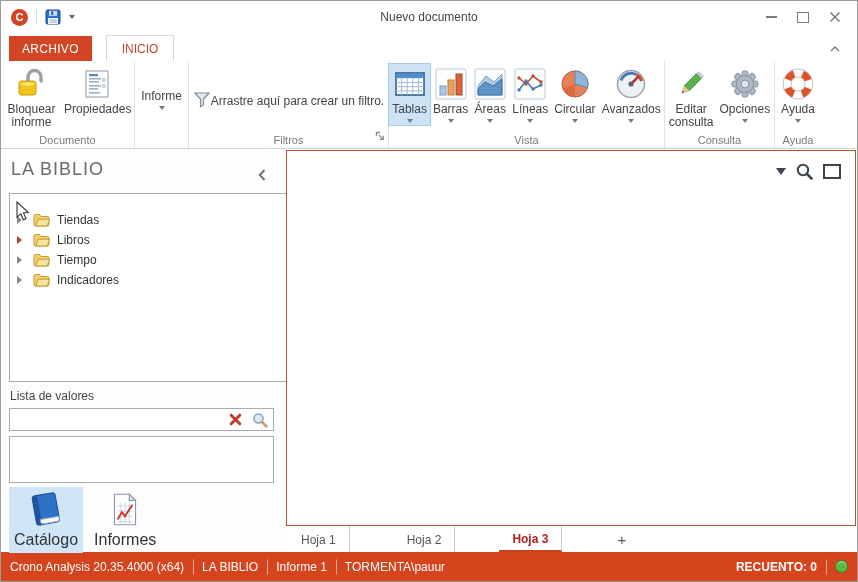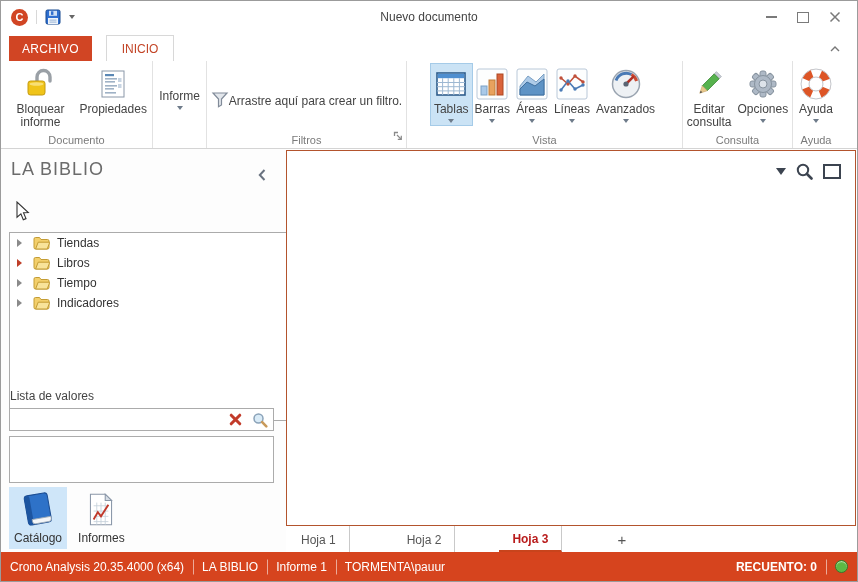--- a/index.html
+++ b/index.html
@@ -28,53 +28,53 @@
   .ribbon{height:87px;flex:0 0 auto;border-bottom:1px solid #d4d4d4;display:flex;background:#fff;}
   .rgroup{position:relative;border-right:1px solid #e2e2e2;box-sizing:border-box;
     display:flex;align-items:flex-start;justify-content:center;padding:3px 1px 16px;}
   .rgroup-label{position:absolute;bottom:2px;left:0;right:0;text-align:center;font-size:11px;color:#7a7a7a;}
   .bigbtn{display:flex;flex-direction:column;align-items:center;padding:2px 3px;box-sizing:border-box;}
   .bigbtn .icn{height:35px;display:flex;align-items:center;justify-content:center;}
   .bigbtn .lbl{font-size:12px;color:#444;text-align:center;line-height:13px;margin-top:2px;max-width:66px;}
   .dd{width:0;height:0;border-left:3.5px solid transparent;border-right:3.5px solid transparent;
     border-top:4px solid #6e7b8a;margin-top:3px;}
   .bigbtn.selected{background:#cbe3f5;outline:1px solid #a5cbe8;}
-  .g-documento{width:152px;}
+  .g-documento{width:134px;}
   .g-informe{width:54px;align-items:center;padding-bottom:14px;}
   .g-filtros{width:200px;align-items:center;padding-bottom:14px;}
   .g-vista{width:276px;}
   .g-consulta{width:110px;}
   .g-ayuda{width:46px;border-right:none;}
   .filter-hint{display:flex;align-items:flex-end;gap:0;font-size:12px;color:#444;}
   .launcher{position:absolute;right:3px;bottom:3px;}
   
   .main{flex:1;display:flex;min-height:0;}
   .left-panel{width:285px;flex:0 0 auto;position:relative;background:#fdfdfd;}
   .panel-title{position:absolute;top:10px;left:10px;font-size:18px;color:#6b6b6b;letter-spacing:1px;}
   .panel-collapse{position:absolute;top:16px;right:18px;padding:2px;}
   .treebox{position:absolute;top:44px;left:8px;width:295px;height:189px;border:1px solid #ababab;
-    background:#fff;box-sizing:border-box;padding-top:0;margin-top:39px;}
+    background:#fff;box-sizing:border-box;padding-top:16px;}
   .trow{height:20px;display:flex;align-items:center;padding-left:7px;}
   .tri-r{width:0;height:0;border-top:4px solid transparent;border-bottom:4px solid transparent;
     border-left:5px solid #8a8a8a;margin-right:11px;}
   .tri-r.red{border-left-color:#bf3f28;}
   .trow svg{margin-right:7px;}
   .trow .lbl{font-size:12px;color:#333;}
   .lista-label{position:absolute;top:240px;left:9px;font-size:12px;color:#444;}
   .searchrow{position:absolute;top:259px;left:8px;width:265px;height:23px;border:1px solid #ababab;
     box-sizing:border-box;background:#fff;display:flex;align-items:center;}
   .searchrow input{flex:1;min-width:0;border:none;outline:none;height:100%;padding:0 5px;
     font-size:12px;font-family:"Liberation Sans",sans-serif;background:transparent;}
   .searchrow .sicon{display:flex;align-items:center;padding:0 5px;}
   .listbox{position:absolute;top:287px;left:8px;width:265px;height:47px;border:1px solid #ababab;
     box-sizing:border-box;background:#fff;}
   .cat-row{position:absolute;top:338px;left:8px;display:flex;gap:6px;align-items:flex-start;}
   .catbtn{display:flex;flex-direction:column;align-items:center;padding:4px 5px 4px;}
   .catbtn.selected{background:#cfe6f9;}
-  .catbtn .lbl{font-size:12px;color:#333;margin-top:2px;}
+  .catbtn .lbl{font-size:16px;color:#333;margin-top:2px;}
   .right{flex:1;display:flex;flex-direction:column;min-width:0;}
   .canvas{flex:1;border:1px solid #b3542d;margin:1px 1px 0 0;background:#fff;position:relative;}
   .canvas-icons{position:absolute;top:12px;right:14px;display:flex;align-items:center;gap:10px;}
   .ci-tri{width:0;height:0;border-left:5.5px solid transparent;border-right:5.5px solid transparent;
     border-top:7px solid #3c4450;}
   .ci-max{width:14px;height:11px;border:2px solid #3c4450;}
   
   .sheetrow{height:26px;flex:0 0 auto;display:flex;align-items:stretch;padding-left:2px;gap:44px;}
   .sheettab{font-size:12px;color:#555;padding:5px 13px 4px;display:flex;align-items:center;box-sizing:border-box;}
   .sheettab:not(.active){border-right:1px solid #c9c9c9;}
@@ -249,20 +249,31 @@
                 <circle cx="27" cy="17" r="1.7"></circle>
               </g>
             </svg>
         </span>
         <span class="lbl">Líneas</span>
         <span class="dd"></span>
       </div>
       <div class="bigbtn">
         <span class="icn">
           <svg width="32" height="32" viewBox="0 0 32 32">
+              <circle cx="16" cy="16" r="13" fill="#e8805a" stroke="#b85c34"></circle>
+              <path d="M16 16 L16 3 A13 13 0 0 1 28.4 19.8 Z" fill="#8fb4dc" stroke="#5f86ad"></path>
+              <path d="M16 16 L3.8 20.5 A13 13 0 0 0 16 29 Z" fill="#d96a3e"></path>
+            </svg>
+        </span>
+        <span class="lbl">Circular</span>
+        <span class="dd"></span>
+      </div>
+      <div class="bigbtn">
+        <span class="icn">
+          <svg width="32" height="32" viewBox="0 0 32 32">
               <circle cx="16" cy="16" r="13.5" fill="#eef1f4" stroke="#9aa4b0" stroke-width="1.5"></circle>
               <path d="M6 12.5 A11 11 0 0 1 21.5 6.5" stroke="#4a7ab5" stroke-width="3" fill="none"></path>
               <path d="M21.5 6.5 A11 11 0 0 1 26.6 13" stroke="#cc4b33" stroke-width="3" fill="none"></path>
               <line x1="16" y1="16" x2="23.2" y2="8.8" stroke="#b23327" stroke-width="2.5" stroke-linecap="round"></line>
               <circle cx="16" cy="16" r="2.6" fill="#5a6573"></circle>
             </svg>
         </span>
         <span class="lbl">Avanzados</span>
         <span class="dd"></span>
       </div>

